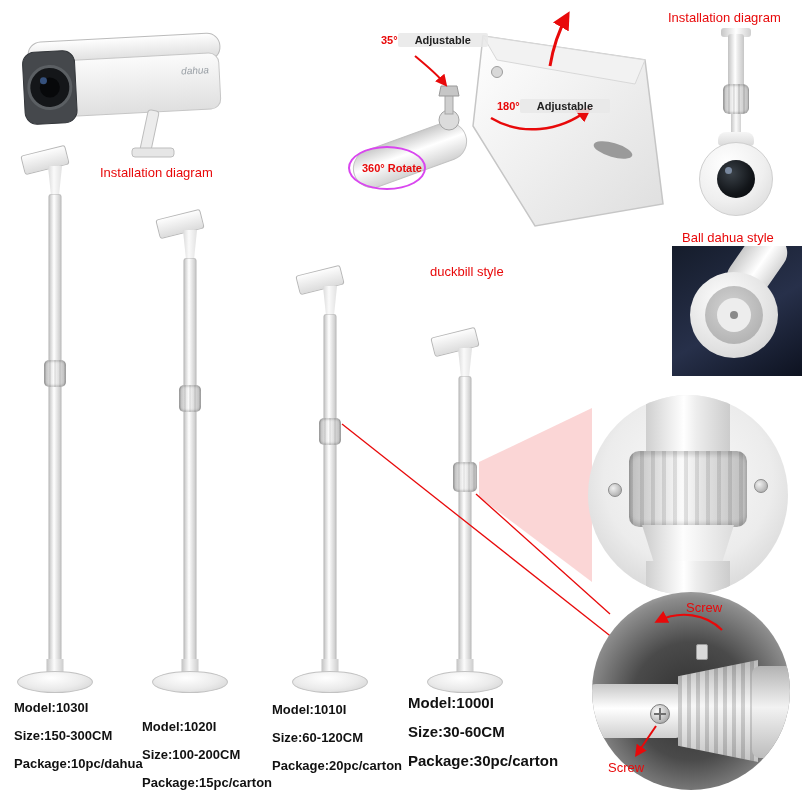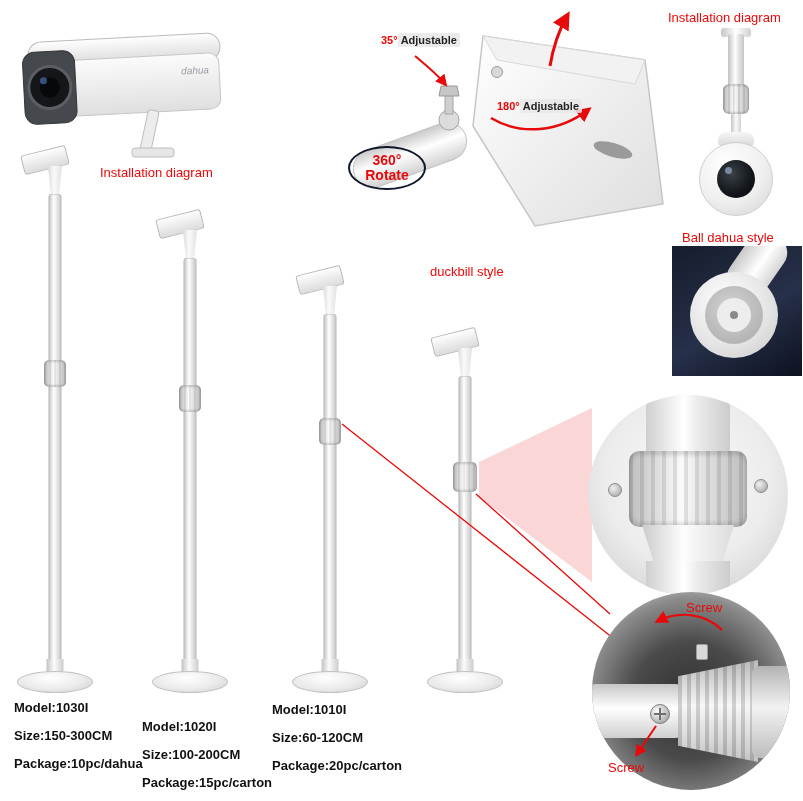--- a/index.html
+++ b/index.html
@@ -3,23 +3,23 @@
 <meta charset="utf-8">
 <style>
   *{box-sizing:border-box}
   html,body{margin:0;padding:0;background:#fff;font-family:"Liberation Sans",sans-serif}
   #stage{position:relative;width:803px;height:801px;background:#fff;overflow:hidden}
   .abs{position:absolute}
 
   
   .rlabel{position:absolute;color:#e8090a;font-size:13px;white-space:nowrap}
   .small-anno{position:absolute;font-size:11px;font-weight:bold;white-space:nowrap;color:#e8090a}
-  .small-anno .dark{color:#222;background:rgba(232,232,232,.85);padding:1px 3px;border-radius:2px}
-  .ellipse360{position:absolute;width:78px;height:44px;border:2px solid #0f172a;border-radius:50%;
-    display:flex;align-items:center;justify-content:flex-start;color:#e8090a;font-size:14px;
+  .small-anno .dark{color:#222;background:rgba(232,232,232,.85);padding:1px 17px;border-radius:2px}
+  .ellipse360{position:absolute;width:78px;height:44px;border:2px solid #d946ef;border-radius:50%;
+    display:flex;align-items:center;justify-content:flex-end;color:#e8090a;font-size:11px;
     font-weight:bold;text-align:center;line-height:1.1;padding:2px}
 
   
   .pole{position:absolute;width:90px}
   .p-plate{position:absolute;left:12px;top:2px;width:46px;height:20px;border-radius:3px;
     background:linear-gradient(180deg,#fdfdfd,#dcdcdc);border:1px solid #b8b8b8;transform:rotate(-14deg)}
   .p-neck{position:absolute;left:50%;top:18px;transform:translateX(-50%);width:22px;height:30px;
     background:linear-gradient(90deg,#c5c5c5,#fafafa 45%,#d5d5d5);clip-path:polygon(18% 0,82% 0,68% 100%,32% 100%)}
   .p-tube{position:absolute;left:50%;top:46px;transform:translateX(-50%);width:13px;border-radius:3px;
     background:linear-gradient(90deg,#bdbdbd,#ffffff 42%,#eeeeee 58%,#c2c2c2);
@@ -276,14 +276,19 @@
   <div class="prod" style="left:142px;top:719px">
     <div>Model:1020I</div>
     <div>Size:100-200CM</div>
     <div>Package:15pc/carton</div>
   </div>
   <div class="prod" style="left:272px;top:702px">
     <div>Model:1010I</div>
     <div>Size:60-120CM</div>
     <div>Package:20pc/carton</div>
   </div>
+  <div class="prod big" style="left:408px;top:694px">
+    <div>Model:1000I</div>
+    <div>Size:30-60CM</div>
+    <div>Package:30pc/carton</div>
+  </div>
 
 </div>
 
 </body></html>

